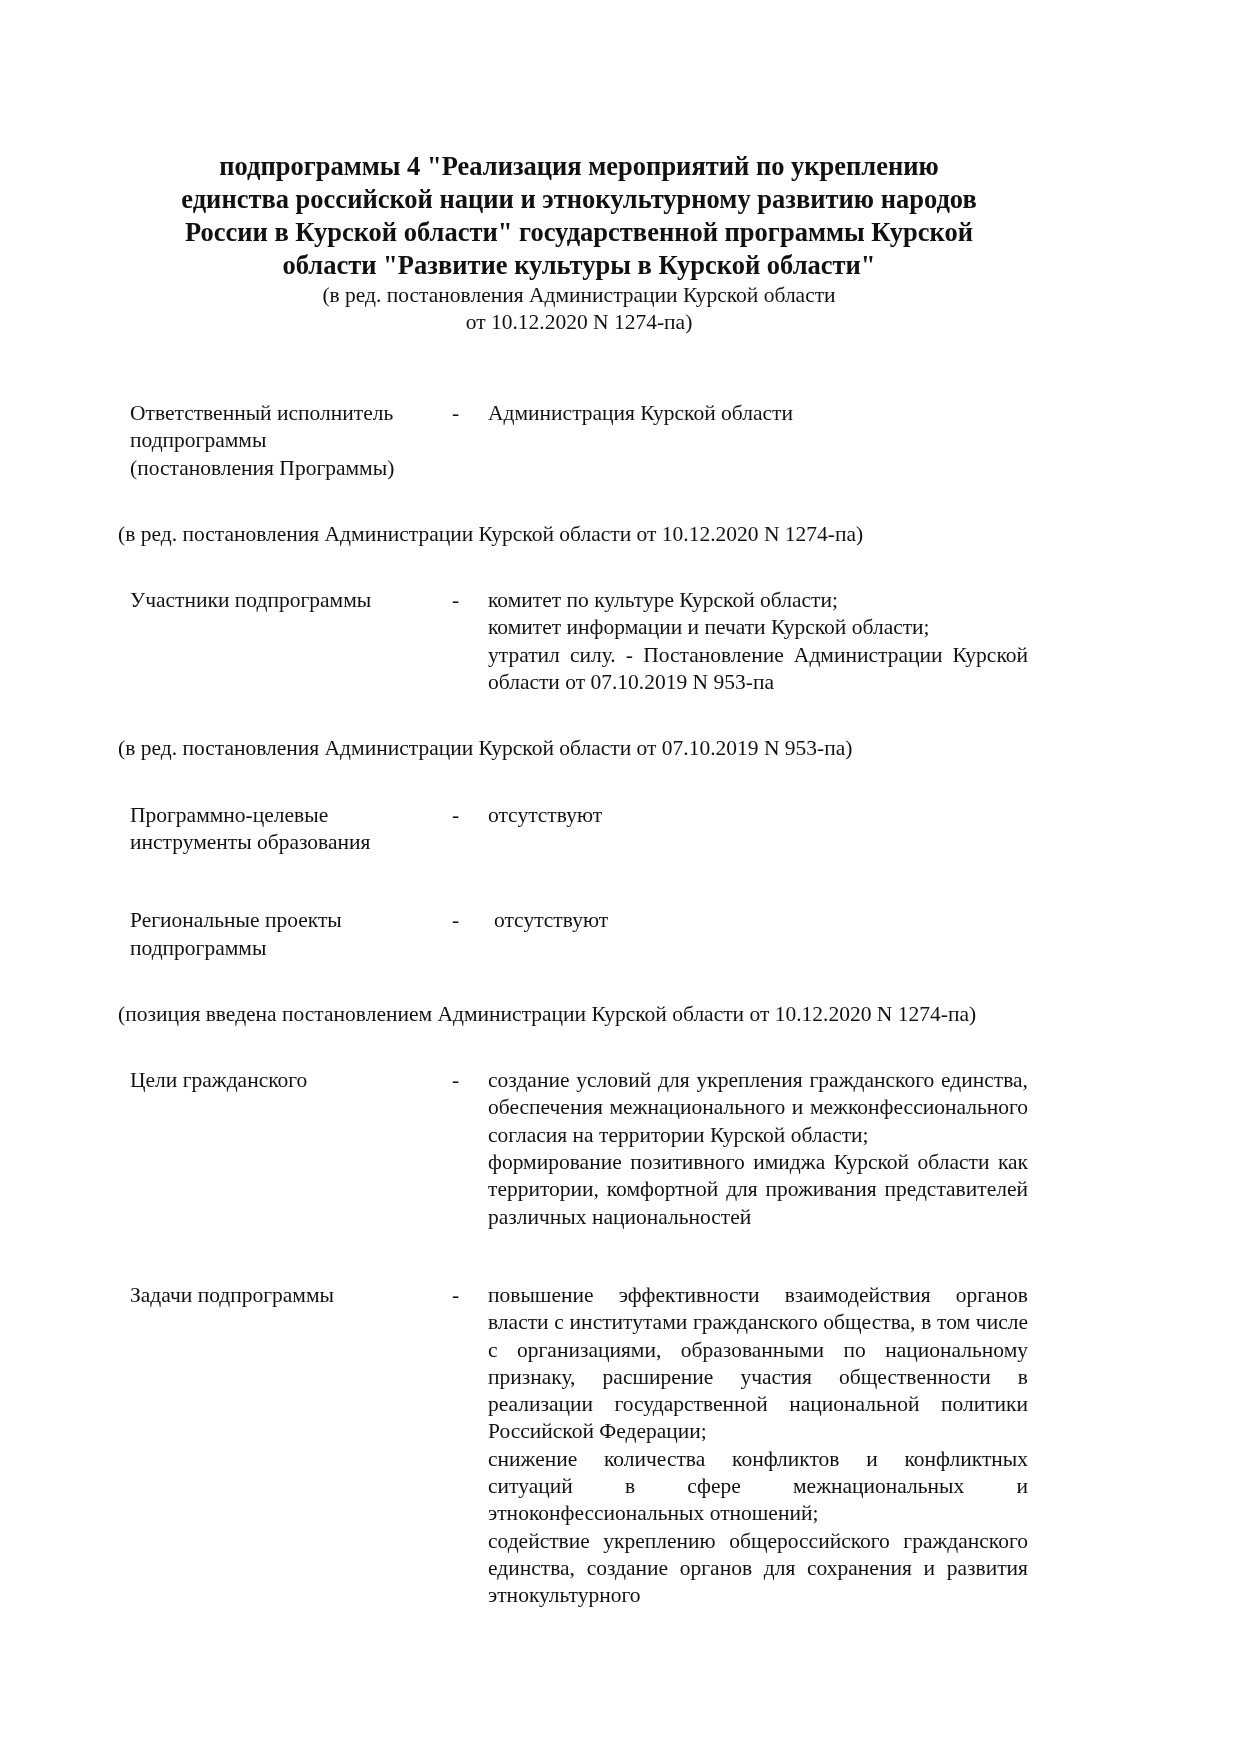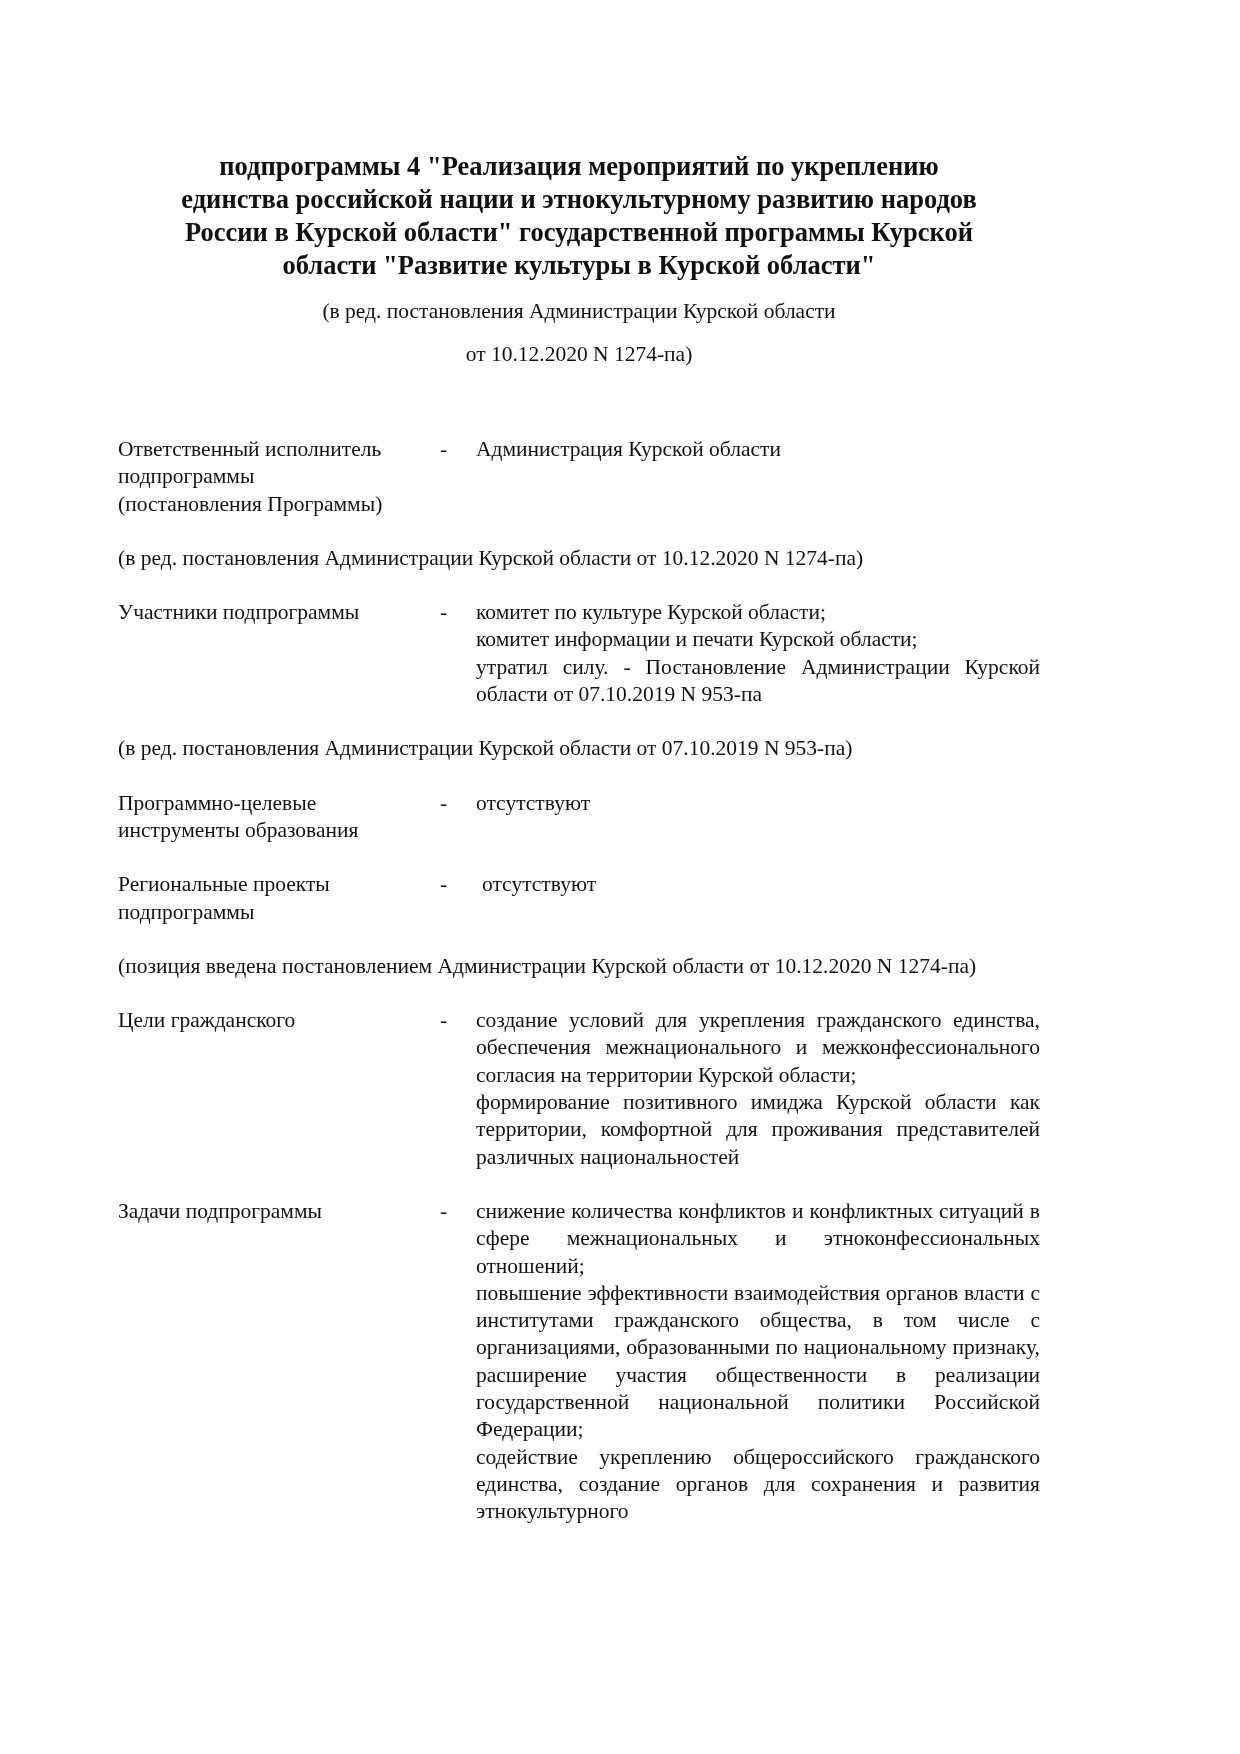--- a/index.html
+++ b/index.html
@@ -1,21 +1,21 @@
 <!DOCTYPE html>
 <html><head>
 <meta charset="utf-8">
 <style>
   html, body { margin: 0; padding: 0; background: #ffffff; }
   body { width: 1240px; height: 1754px; position: relative; overflow: hidden;
          font-family: "Liberation Serif", serif; color: #111; }
   .page { position: absolute; left: 118px; top: 150px; width: 922px; }
   .title { text-align: center; font-weight: bold; font-size: 26.5px; line-height: 33px; margin: 0; }
-  .subtitle { text-align: center; font-size: 21.5px; line-height: 27px; margin: 16px; }
-  .row { display: flex; font-size: 21.5px; line-height: 27.3px; margin: 0; }
+  .subtitle { text-align: center; font-size: 21.5px; line-height: 27px; margin: 0; }
+  .row { display: flex; font-size: 21.5px; line-height: 27.3px; margin: 12px; }
   .label { width: 318px; flex: none; }
   .dash { width: 40px; flex: none; text-align: left; padding-left: 4px; box-sizing: border-box; }
   .value { flex: 1; text-align: justify; }
   .value p { margin: 0; text-align: justify; text-align-last: left; }
   .value p.just { text-align-last: justify; }
   .note { font-size: 21.5px; line-height: 27.3px; margin: 0; text-align: justify; }
   .gap-m { height: 27px; }
 </style>
 </head>
 <body>
@@ -105,19 +105,19 @@
   </div>
 
   <div class="gap-m"></div>
 
   <div class="row">
     <div class="label">
       <div>Задачи подпрограммы</div>
     </div>
     <div class="dash">-</div>
     <div class="value">
+      <p>повышение эффективности взаимодействия органов власти с институтами гражданского общества, в том числе с организациями, образованными по национальному признаку, расширение участия общественности в реализации государственной национальной политики Российской Федерации;</p>
       <p>снижение количества конфликтов и конфликтных ситуаций в сфере межнациональных и этноконфессиональных отношений;</p>
-      <p>повышение эффективности взаимодействия органов власти с институтами гражданского общества, в том числе с организациями, образованными по национальному признаку, расширение участия общественности в реализации государственной национальной политики Российской Федерации;</p>
       <p class="just">содействие укреплению общероссийского гражданского единства, создание органов для сохранения и развития этнокультурного</p>
     </div>
   </div>
 
 </div>
 
 </body></html>

